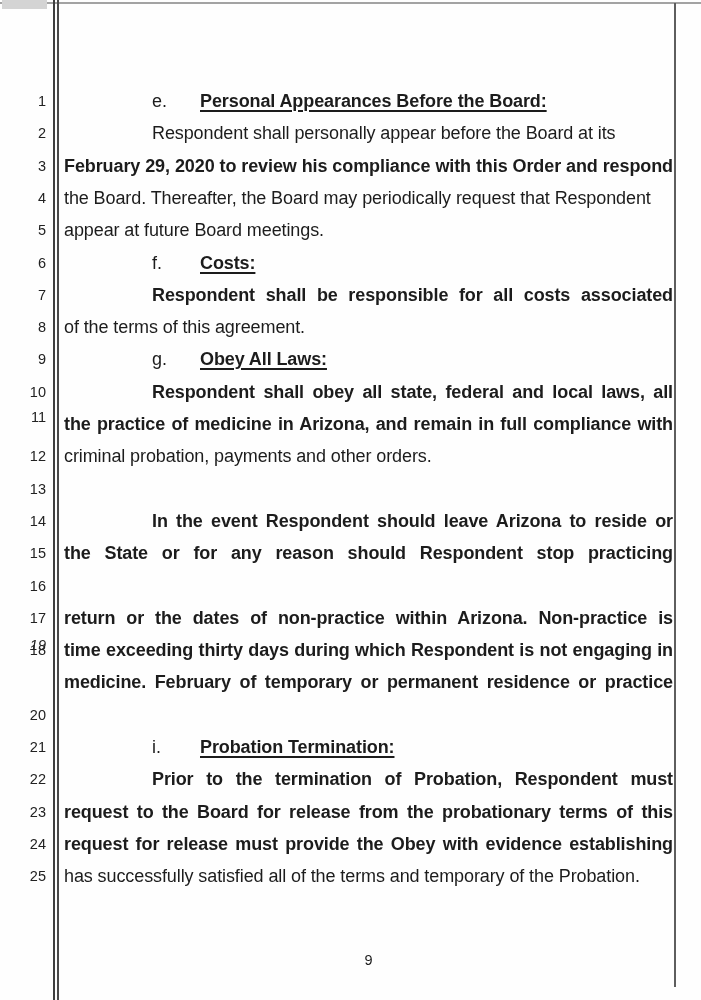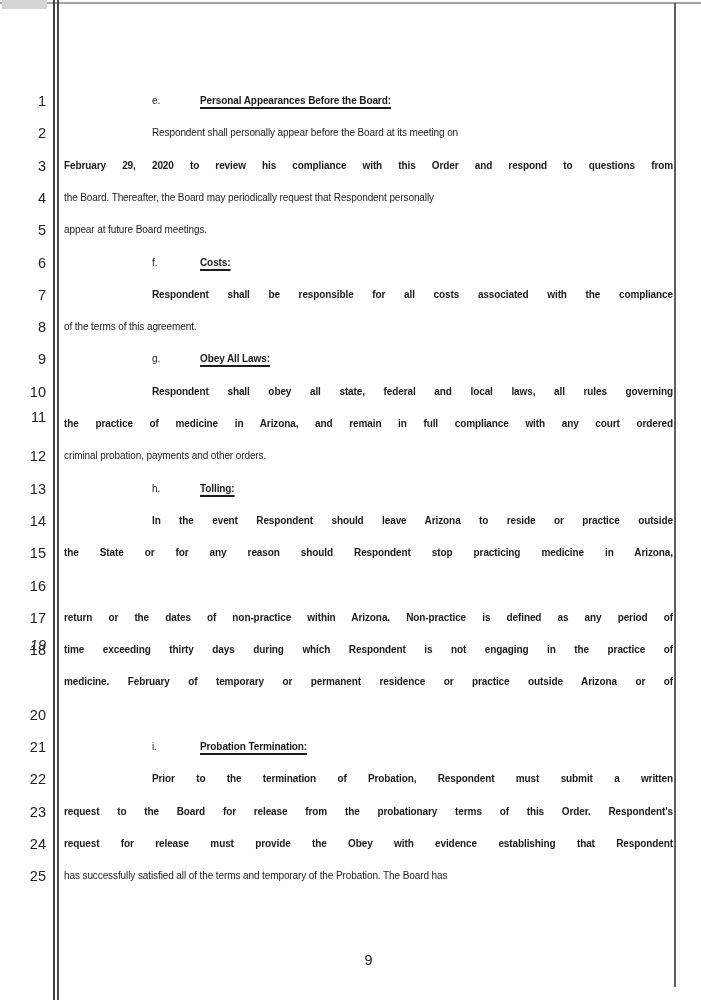--- a/index.html
+++ b/index.html
@@ -61,21 +61,21 @@
     font-size: 14.5px;
     line-height: 22px;
     color: #222;
   }
   .tline {
     position: absolute;
     left: 64px;
     width: 609px;
     height: 24px;
     overflow: hidden;
-    font-size: 10px;
+    font-size: 18px;
     line-height: 22px;
     letter-spacing: -0.1px;
     color: #1c1c1c;
   }
   .tline.stretch {
     text-align: justify;
     text-align-last: justify;
     font-weight: bold;
   }
   .tline.first {
@@ -146,21 +146,20 @@
       <div class="tline stretch" style="top: 155px;">February 29, 2020 to review his compliance with this Order and respond to questions from</div>
       <div class="tline" style="top: 187px;">the Board.  Thereafter, the Board may periodically request that Respondent personally</div>
       <div class="tline" style="top: 219px;">appear at future Board meetings.</div>
       <div class="tline heading" style="top: 252px;"><span class="hletter">f.</span><span class="htitle">Costs:</span></div>
       <div class="tline stretch first" style="top: 284px;">Respondent shall be responsible for all costs associated with the compliance</div>
       <div class="tline" style="top: 316px;">of the terms of this agreement.</div>
       <div class="tline heading" style="top: 348px;"><span class="hletter">g.</span><span class="htitle">Obey All Laws:</span></div>
       <div class="tline stretch first" style="top: 381px;">Respondent shall obey all state, federal and local laws, all rules governing</div>
       <div class="tline stretch" style="top: 413px;">the practice of medicine in Arizona, and remain in full compliance with any court ordered</div>
       <div class="tline" style="top: 445px;">criminal probation, payments and other orders.</div>
-      <div class="tline heading" style="top: 478px;"><span class="hletter">h.</span><span class="htitle">Tolling:</span></div>
       <div class="tline stretch first" style="top: 510px;">In the event Respondent should leave Arizona to reside or practice outside</div>
       <div class="tline stretch" style="top: 542px;">the State or for any reason should Respondent stop practicing medicine in Arizona,</div>
       <div class="tline stretch" style="top: 607px;">return or the dates of non-practice within Arizona.  Non-practice is defined as any period of</div>
       <div class="tline stretch" style="top: 639px;">time exceeding thirty days during which Respondent is not engaging in the practice of</div>
       <div class="tline stretch" style="top: 671px;">medicine.  February of temporary or permanent residence or practice outside Arizona or of</div>
       <div class="tline heading" style="top: 736px;"><span class="hletter">i.</span><span class="htitle">Probation Termination:</span></div>
       <div class="tline stretch first" style="top: 768px;">Prior to the termination of Probation, Respondent must submit a written</div>
       <div class="tline stretch" style="top: 801px;">request to the Board for release from the probationary terms of this Order.  Respondent's</div>
       <div class="tline stretch" style="top: 833px;">request for release must provide the Obey with evidence establishing that Respondent</div>
       <div class="tline" style="top: 865px;">has successfully satisfied all of the terms and temporary of the Probation. The Board has</div>

